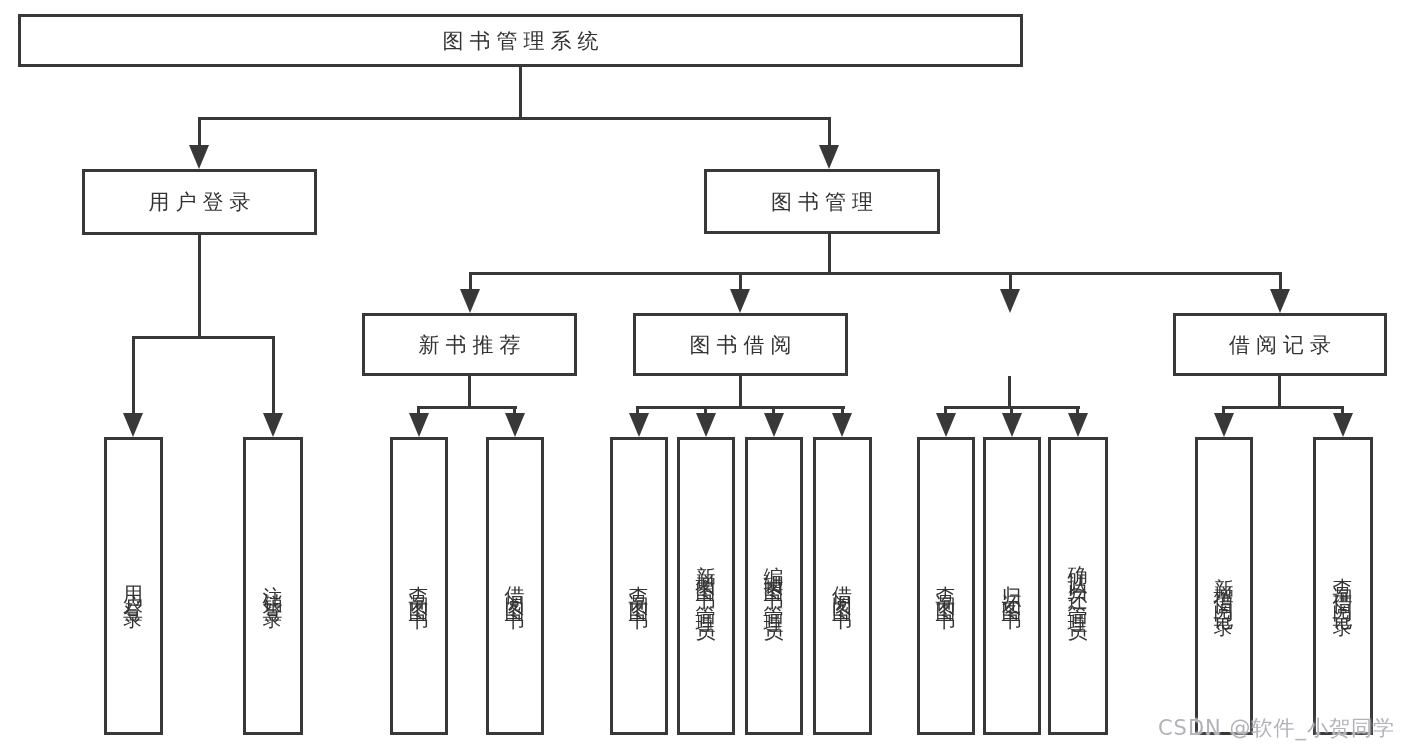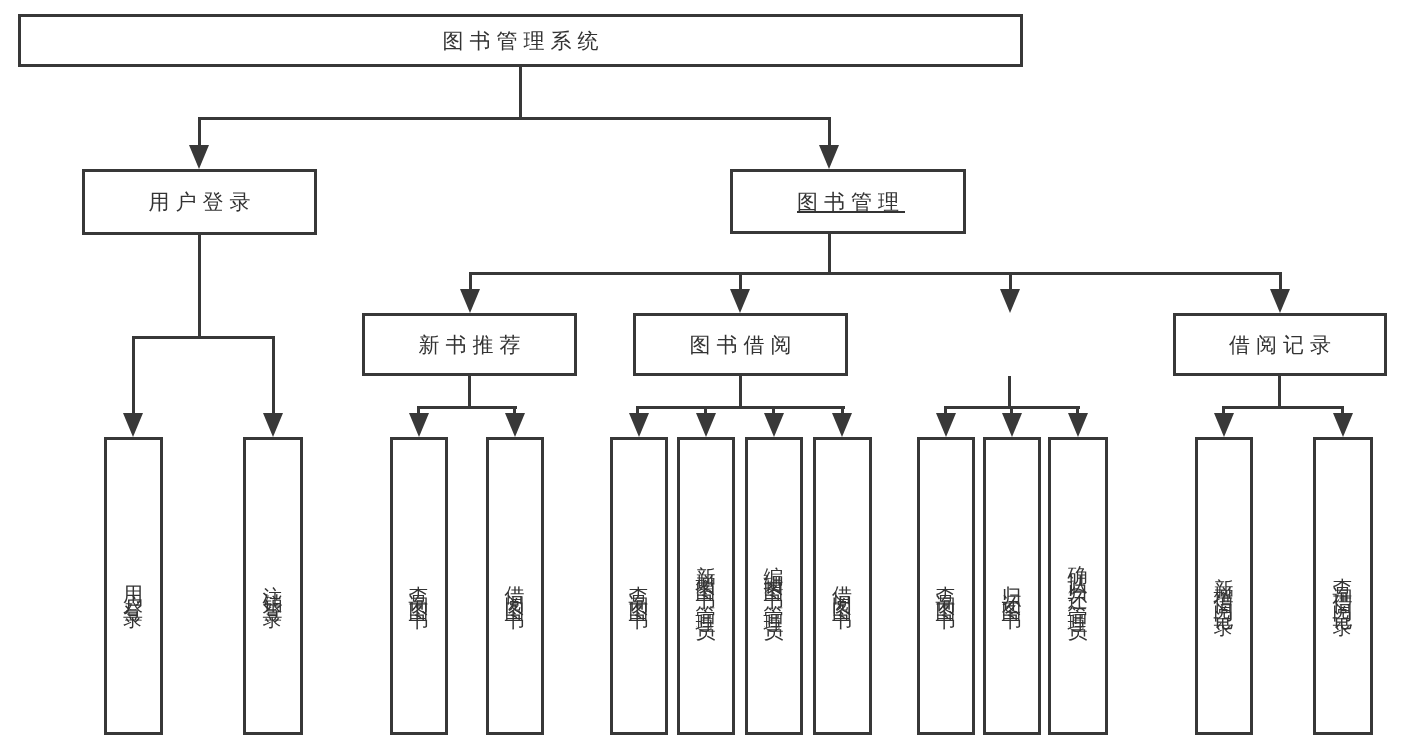--- a/index.html
+++ b/index.html
@@ -36,21 +36,21 @@
   }
 </style>
 </head>
 <body>
 
 <div class="canvas">
 
   <div class="node" style="left:18px;top:14px;width:1005px;height:53px;">图书管理系统</div>
 
   <div class="node" style="left:82px;top:169px;width:235px;height:66px;">用户登录</div>
-  <div class="node" style="left:730px;top:169px;width:236px;height:65px;text-decoration:underline;">图书管理</div>
+  <div class="node" style="left:704px;top:169px;width:236px;height:65px;">图书管理</div>
 
   <div class="node" style="left:633px;top:313px;width:215px;height:63px;">图书借阅</div>
   <div class="node" style="left:362px;top:313px;width:215px;height:63px;">新书推荐</div>
   <div class="node" style="left:1173px;top:313px;width:214px;height:63px;">借阅记录</div>
 
   <div class="node leaf" style="left:104px;top:437px;width:59px;height:298px;">
     <span class="vtext">用户登录</span>
   </div>
   <div class="node leaf" style="left:243px;top:437px;width:60px;height:298px;">
     <span class="vtext">注销登录</span>
@@ -145,14 +145,15 @@
   <div class="arrow" style="left:1002px;top:413px;"></div>
   <div class="arrow" style="left:1068px;top:413px;"></div>
 
   <div class="line" style="left:1278px;top:376px;width:3px;height:32px;"></div>
   <div class="line" style="left:1222px;top:406px;width:122px;height:3px;"></div>
   <div class="line" style="left:1222px;top:406px;width:3px;height:12px;"></div>
   <div class="line" style="left:1341px;top:406px;width:3px;height:12px;"></div>
   <div class="arrow" style="left:1214px;top:413px;"></div>
   <div class="arrow" style="left:1333px;top:413px;"></div>
 
+  <div class="watermark">CSDN @软件_小贺同学</div>
 
 </div>
 
 </body></html>

